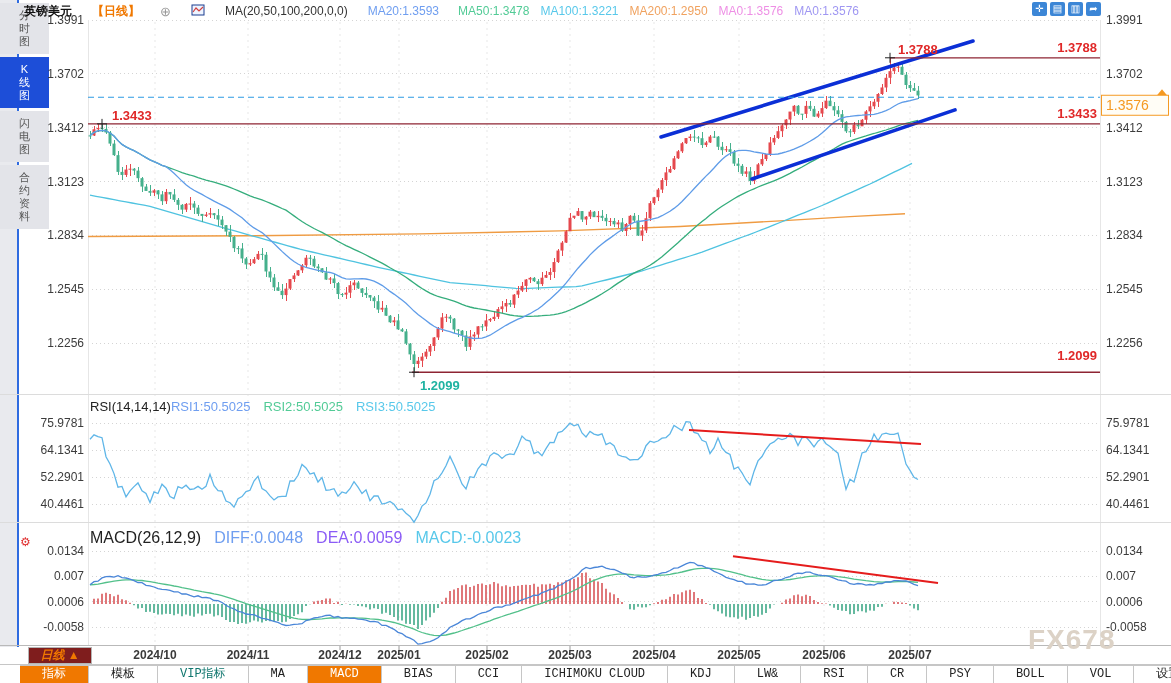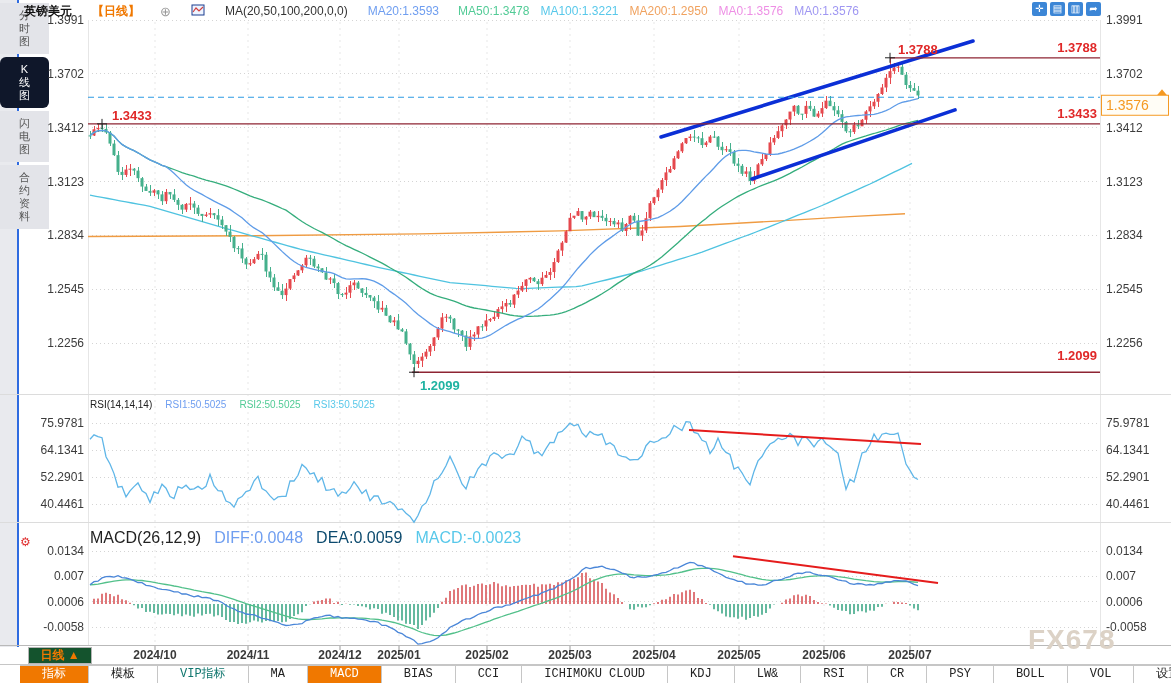--- a/index.html
+++ b/index.html
@@ -3,41 +3,41 @@
 <meta charset="utf-8">
 <style>
   html,body{margin:0;padding:0;background:#fff}
   #app{position:relative;width:1171px;height:683px;background:#fff;overflow:hidden;
        font-family:"Liberation Sans",sans-serif;}
   
   #sidebar{position:absolute;left:0;top:0;width:17px;height:647px;background:#e9eaee;
            border-right:2px solid #2f6be0;}
   .side-item{width:17px;padding:6px 16px;margin-top:3px;font-size:11px;line-height:13px;color:#555;
              text-align:center;word-break:break-all;cursor:pointer;background:#e3e4e9;}
-  .side-item.active{background:#0f172a;color:#fff;border-radius:6px;}
+  .side-item.active{background:#1d4ed8;color:#fff;}
   
   #legend-main{position:absolute;left:24px;top:3px;height:16px;display:flex;align-items:center;
                gap:20px;font-size:12px;white-space:nowrap;z-index:3;}
   .sym{font-weight:bold;color:#111}
   .period{color:#f07800;font-weight:bold}
   .expand{color:#999;font-size:13px}
   .formula{color:#333}
   #mavals{display:flex;gap:11px}
   #tr-icons{position:absolute;left:1032px;top:2px;display:flex;gap:3px;z-index:3;}
   .tr-icon{width:15px;height:14px;background:#3c86d6;color:#fff;font-size:10px;line-height:14px;
            text-align:center;border-radius:2px;cursor:pointer;}
   
-  #rsi-legend{position:absolute;left:90px;top:399px;display:flex;gap:13px;font-size:10px;z-index:3;}
+  #rsi-legend{position:absolute;left:90px;top:399px;display:flex;font-size:13px;z-index:3;}
   #macd-legend{position:absolute;left:90px;top:529px;display:flex;gap:13px;font-size:16px;z-index:3;}
   .ind-name{color:#222}
   #macd-gear{position:absolute;left:20px;top:535px;color:#e03030;font-size:12px;z-index:3;}
   
   #period-btn{position:absolute;left:28px;top:647px;width:62px;height:15px;border:1px solid #b5b5b5;
               font-size:12px;font-weight:bold;color:#f07800;text-align:center;line-height:15px;
-              cursor:pointer;background:#14532d;z-index:3;}
+              cursor:pointer;background:#7f1d1d;z-index:3;font-style:italic;}
   
   #toolbar{position:absolute;left:20px;top:665px;height:17px;display:flex;
            border-top:1px solid #c6c6c6;font-family:"Liberation Mono",monospace;z-index:3;background:#fff;}
   .tb{padding:0 22px;border-right:1px solid #c6c6c6;font-size:12px;line-height:16px;color:#222;
       background:#fff;cursor:pointer;white-space:nowrap;}
   .tb.orange-bg{background:#f07800;color:#fff}
   .tb.orange-text{color:#0f766e}
   #watermark{position:absolute;left:1028px;top:624px;font-size:28px;font-weight:bold;
              color:#dcd2c6;letter-spacing:1px;z-index:2;}
   svg#chart{position:absolute;left:0;top:0;z-index:1;}
@@ -827,21 +827,21 @@
         <span style="color: rgb(82, 203, 150);">RSI2:50.5025</span>
         <span style="color: rgb(88, 200, 234);">RSI3:50.5025</span>
       </span>
   </div>
 
   <span id="macd-gear">⚙</span>
   <div id="macd-legend">
     <span class="ind-name">MACD(26,12,9)</span>
     <span id="macdvals" style="display: flex; gap: 13px;">
         <span style="color: rgb(111, 158, 240);">DIFF:0.0048</span>
-        <span style="color: #0c4a6e;">DEA:0.0059</span>
+        <span style="color: #8b5cf6;">DEA:0.0059</span>
         <span style="color: rgb(88, 200, 234);">MACD:-0.0023</span>
       </span>
   </div>
 
   <div id="period-btn">日线 ▲</div>
   <div id="toolbar">
       <div class="tb orange-bg">指标</div>
       <div class="tb ">模板</div>
       <div class="tb orange-text">VIP指标</div>
       <div class="tb ">MA</div>

